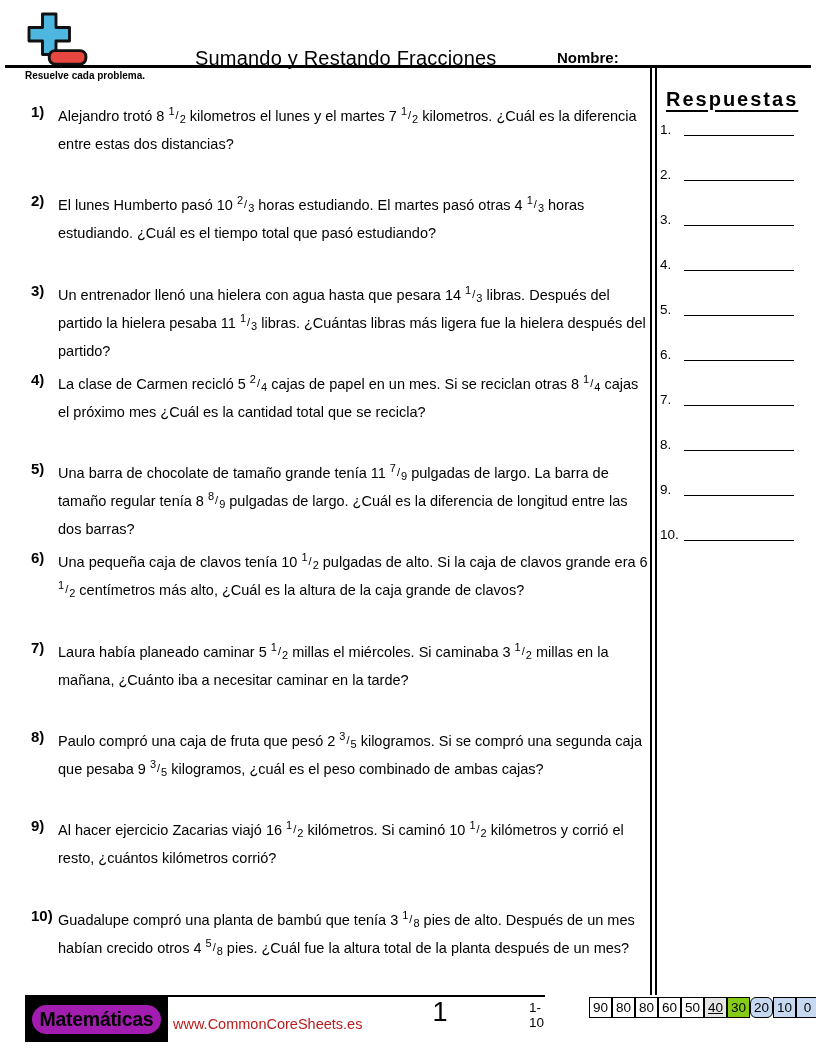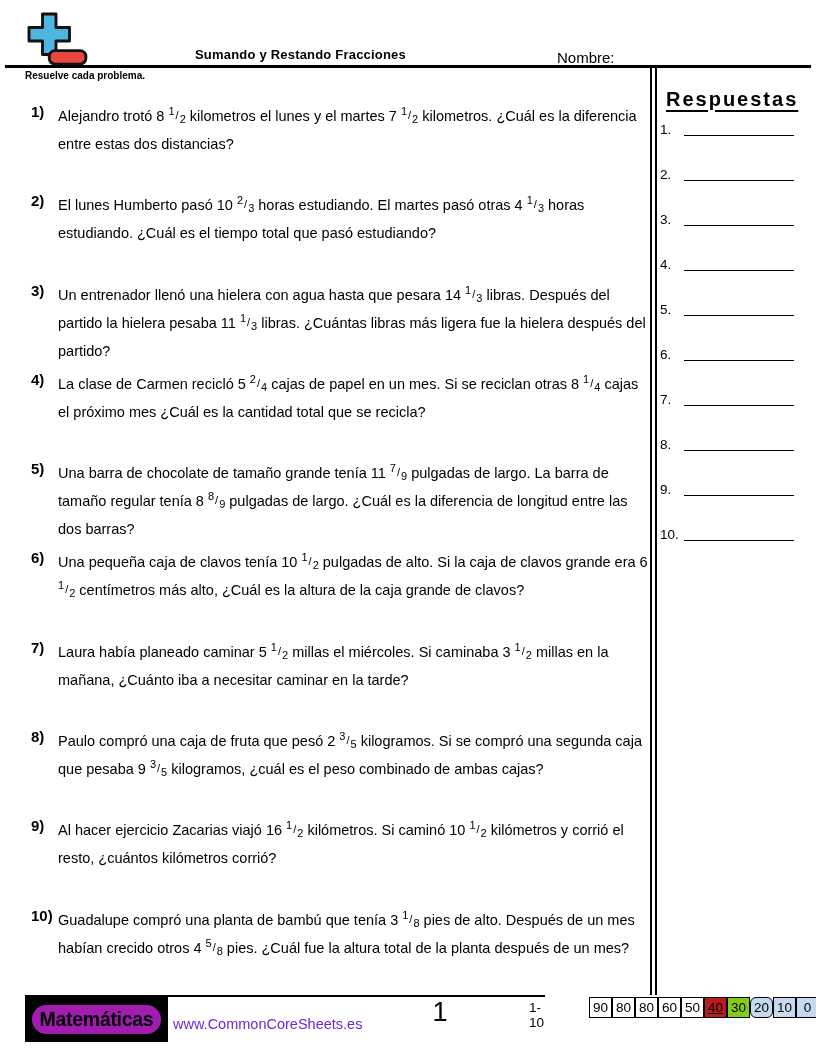--- a/index.html
+++ b/index.html
@@ -3,22 +3,22 @@
 <meta charset="utf-8">
 <style>
   html,body { margin:0; padding:0; background:#fff; }
   .page {
     position:relative; width:816px; height:1056px; background:#ffffff;
     font-family:"Liberation Sans", sans-serif; color:#000; overflow:hidden;
   }
 
   
   .icon-wrap { position:absolute; left:24px; top:12px; width:64px; height:54px; }
-  .page-title { position:absolute; left:195px; top:47px; font-size:13px; font-weight:bold; letter-spacing:0.2px; }
-  .name-label { position:absolute; left:557px; top:49px; font-size:15px; }
+  .page-title { position:absolute; left:195px; top:47px; font-size:20px; font-weight:normal; letter-spacing:0.2px; }
+  .name-label { position:absolute; left:557px; top:49px; font-size:15px;font-weight:bold; }
   .rule-top { position:absolute; left:5px; top:65px; width:806px; height:3px; background:#000; }
   .instructions { position:absolute; left:25px; top:70px; font-size:10px; font-weight:bold; }
 
   
   .problems { position:absolute; left:25px; top:103px; width:624px; }
   .problem { position:relative; height:89.3px; }
   .p-num { position:absolute; left:6px; top:0; font-size:15px; font-weight:bold; }
   .p-text { margin-left:33px; width:590px; font-size:14.5px; line-height:27px; }
   .fr { white-space:nowrap; }
   .fr .fn { font-size:11px; position:relative; top:-6px; }
@@ -36,21 +36,21 @@
   .answer-item { position:absolute; left:0; width:150px; height:20px; }
   .a-num { position:absolute; left:2px; top:0; font-size:13.5px; }
   .a-line { position:absolute; left:26px; top:13px; width:110px; border-bottom:1.5px solid #000; }
 
   
   .footer-rule { position:absolute; left:25px; top:995px; width:520px; height:2px; background:#000; }
   .badge { position:absolute; left:25px; top:997px; width:143px; height:45px; background:#000; }
   .badge-pill { position:absolute; left:4px; top:5px; right:4px; bottom:5px; background:#a21caf;
     border:3px solid #000; border-radius:19px; display:flex; align-items:center; justify-content:center;
     font-weight:bold; font-size:19.5px; letter-spacing:-0.3px; }
-  .site { position:absolute; left:173px; top:1016px; font-size:14.5px; color:#6d28d9; text-decoration:none; }
+  .site { position:absolute; left:173px; top:1016px; font-size:14.5px; color:#b91c1c; text-decoration:none; }
   .page-num { position:absolute; left:410px; top:997px; width:60px; text-align:center; font-size:27px; }
   .score { position:absolute; left:529px; top:997px; display:flex; align-items:flex-start; }
   .score-label { font-size:13.5px; margin-top:3px; margin-right:9px; }
   .score-cells { display:flex;padding-left:36px; }
   .score-cell { width:21px; height:19px; border:1.5px solid #000; background:#fff;
     display:flex; align-items:center; justify-content:center; font-size:13.5px; }
 </style>
 </head>
 <body>
 
@@ -165,21 +165,21 @@
   <a class="site" href="#">www.CommonCoreSheets.es</a>
   <div class="page-num">1</div>
   <div class="score">
     <span class="score-label">1-10</span>
     <span class="score-cells">
         <span class="score-cell">90</span>
         <span class="score-cell">80</span>
         <span class="score-cell">80</span>
         <span class="score-cell">60</span>
         <span class="score-cell">50</span>
-        <span class="score-cell" style="background: #b91c1c; text-decoration: underline;">40</span>
+        <span class="score-cell" style="background: #e5e5e5; text-decoration: underline;">40</span>
         <span class="score-cell" style="background: #84cc16;">30</span>
         <span class="score-cell" style="background: rgb(198, 217, 241); border-radius: 6px;">20</span>
         <span class="score-cell" style="background: rgb(198, 217, 241);">10</span>
         <span class="score-cell" style="background: rgb(198, 217, 241);">0</span>
       </span>
   </div>
 
 </div>
 
 </body></html>

